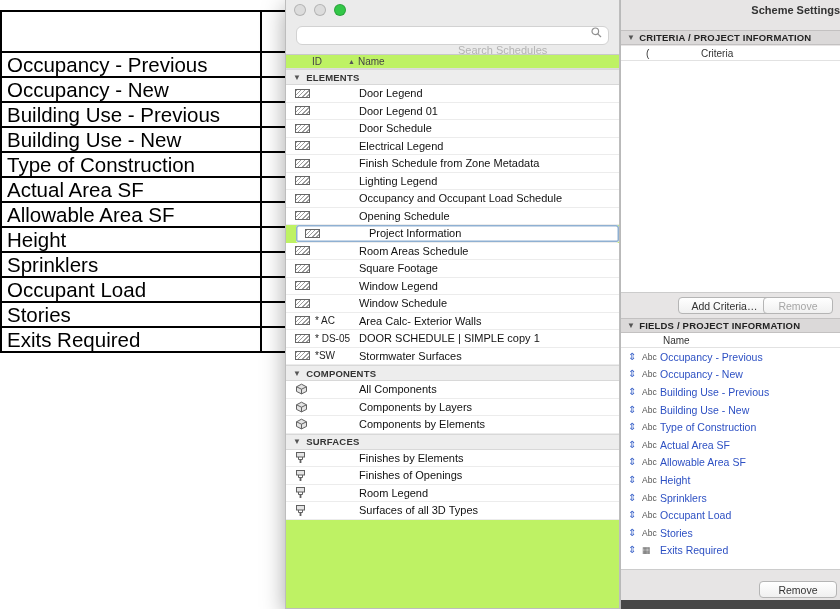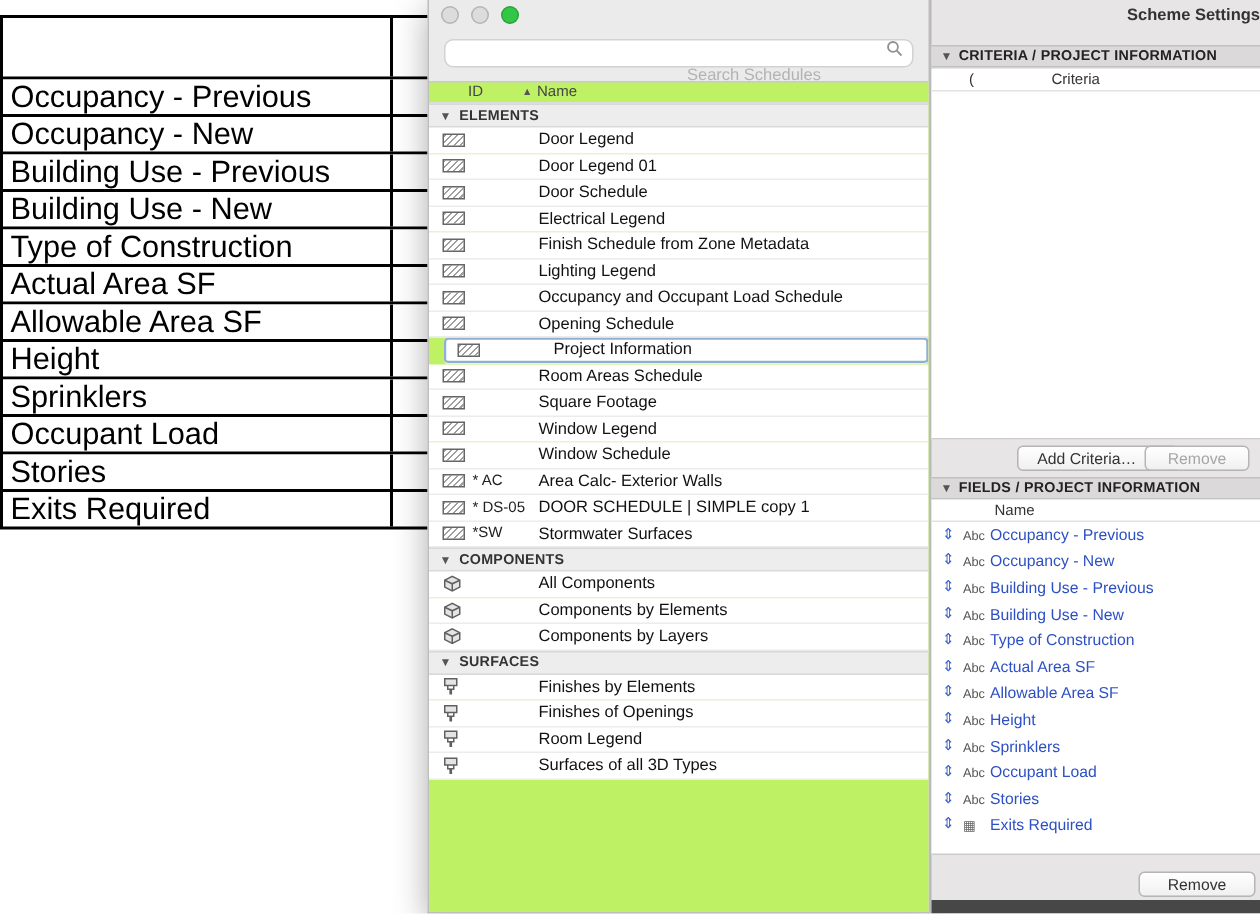--- a/index.html
+++ b/index.html
@@ -337,33 +337,33 @@
         <div class="row">
           <span class="icon-col">
             <span class="ic-svg">
               <svg width="13" height="12" viewBox="0 0 13 12">
                 <path d="M1.5 3.8 L6.5 1.2 L11.5 3.8 V8.4 L6.5 10.9 L1.5 8.4 Z" fill="#e4e4e4" stroke="#606060"></path>
                 <path d="M1.5 3.8 L6.5 6.2 L11.5 3.8 M6.5 6.2 V10.9" fill="none" stroke="#606060"></path>
               </svg>
             </span>
           </span>
           <span class="id-col"></span>
-          <span class="name-col">Components by Elements</span>
+          <span class="name-col">Components by Layers</span>
         </div>
         <div class="row">
           <span class="icon-col">
             <span class="ic-svg">
               <svg width="13" height="12" viewBox="0 0 13 12">
                 <path d="M1.5 3.8 L6.5 1.2 L11.5 3.8 V8.4 L6.5 10.9 L1.5 8.4 Z" fill="#e4e4e4" stroke="#606060"></path>
                 <path d="M1.5 3.8 L6.5 6.2 L11.5 3.8 M6.5 6.2 V10.9" fill="none" stroke="#606060"></path>
               </svg>
             </span>
           </span>
           <span class="id-col"></span>
-          <span class="name-col">Components by Layers</span>
+          <span class="name-col">Components by Elements</span>
         </div>
         <div class="sec">
           <span class="tri">▼</span>
           <span>SURFACES</span>
         </div>
         <div class="row">
           <span class="icon-col">
             <span class="ic-svg">
               <svg width="11" height="13" viewBox="0 0 11 13">
                 <rect x="1.5" y="1.5" width="8" height="4.5" fill="#e4e4e4" stroke="#606060"></rect>

